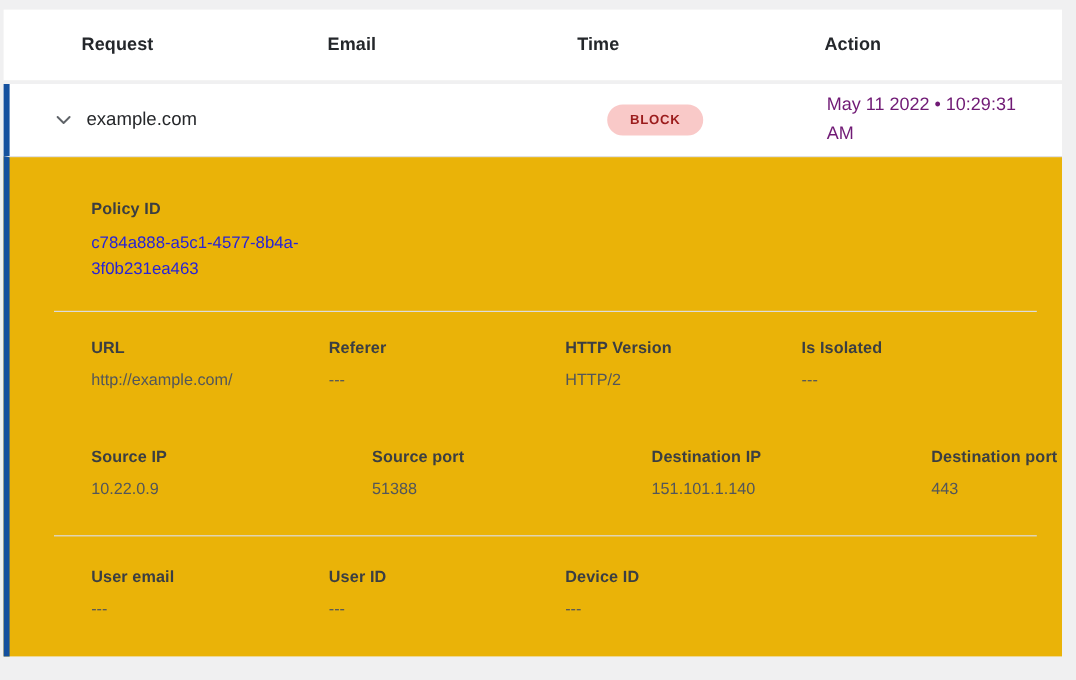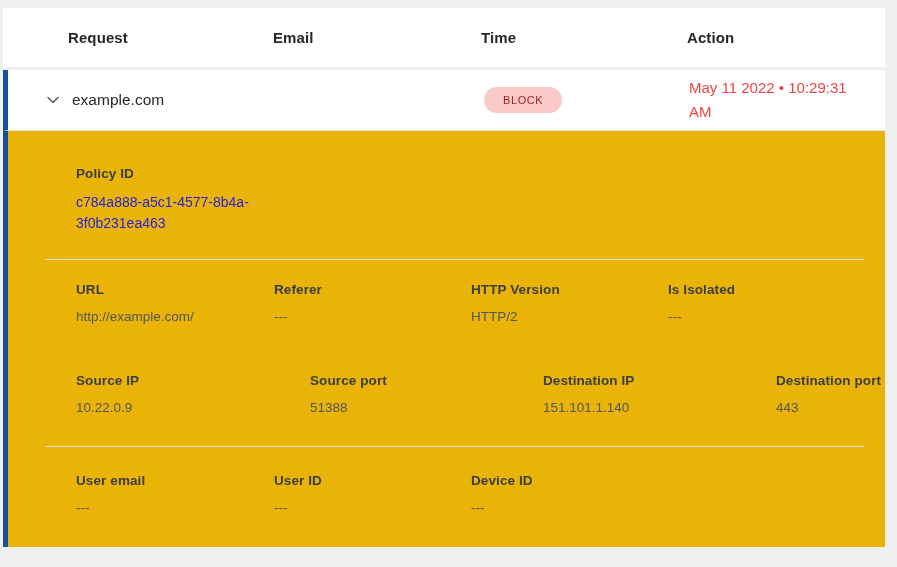--- a/index.html
+++ b/index.html
@@ -56,38 +56,38 @@
   }
   .request-text {
     position: absolute;
     left: 64px; top: 50%;
     transform: translateY(-50%);
     font-size: 15.5px;
     color: #26282b;
   }
   .badge {
     position: absolute;
-    left: 476px; top: 50%;
+    left: 498px; top: 50%;
     transform: translateY(-50%);
     background: #f9c9c8;
     color: #9b1c1c;
     font-size: 11px;
-    font-weight: 400;
+    font-weight: 700;
     letter-spacing: 0.6px;
     padding: 7px 19px;
     border-radius: 14px;
   }
   .time-cell {
     position: absolute;
     left: 681px; top: 50%;
     transform: translateY(-50%);
     width: 182px;
     font-size: 15px;
     line-height: 24px;
-    color: #ef4444;
+    color: #701a75;
   }
 
   
   .detail-panel {
     background: #eab308;
     border-left: 5px solid #14509e;
     border-top: 1px solid #e0e0e2;
     height: 417px;
     overflow: hidden;
   }

